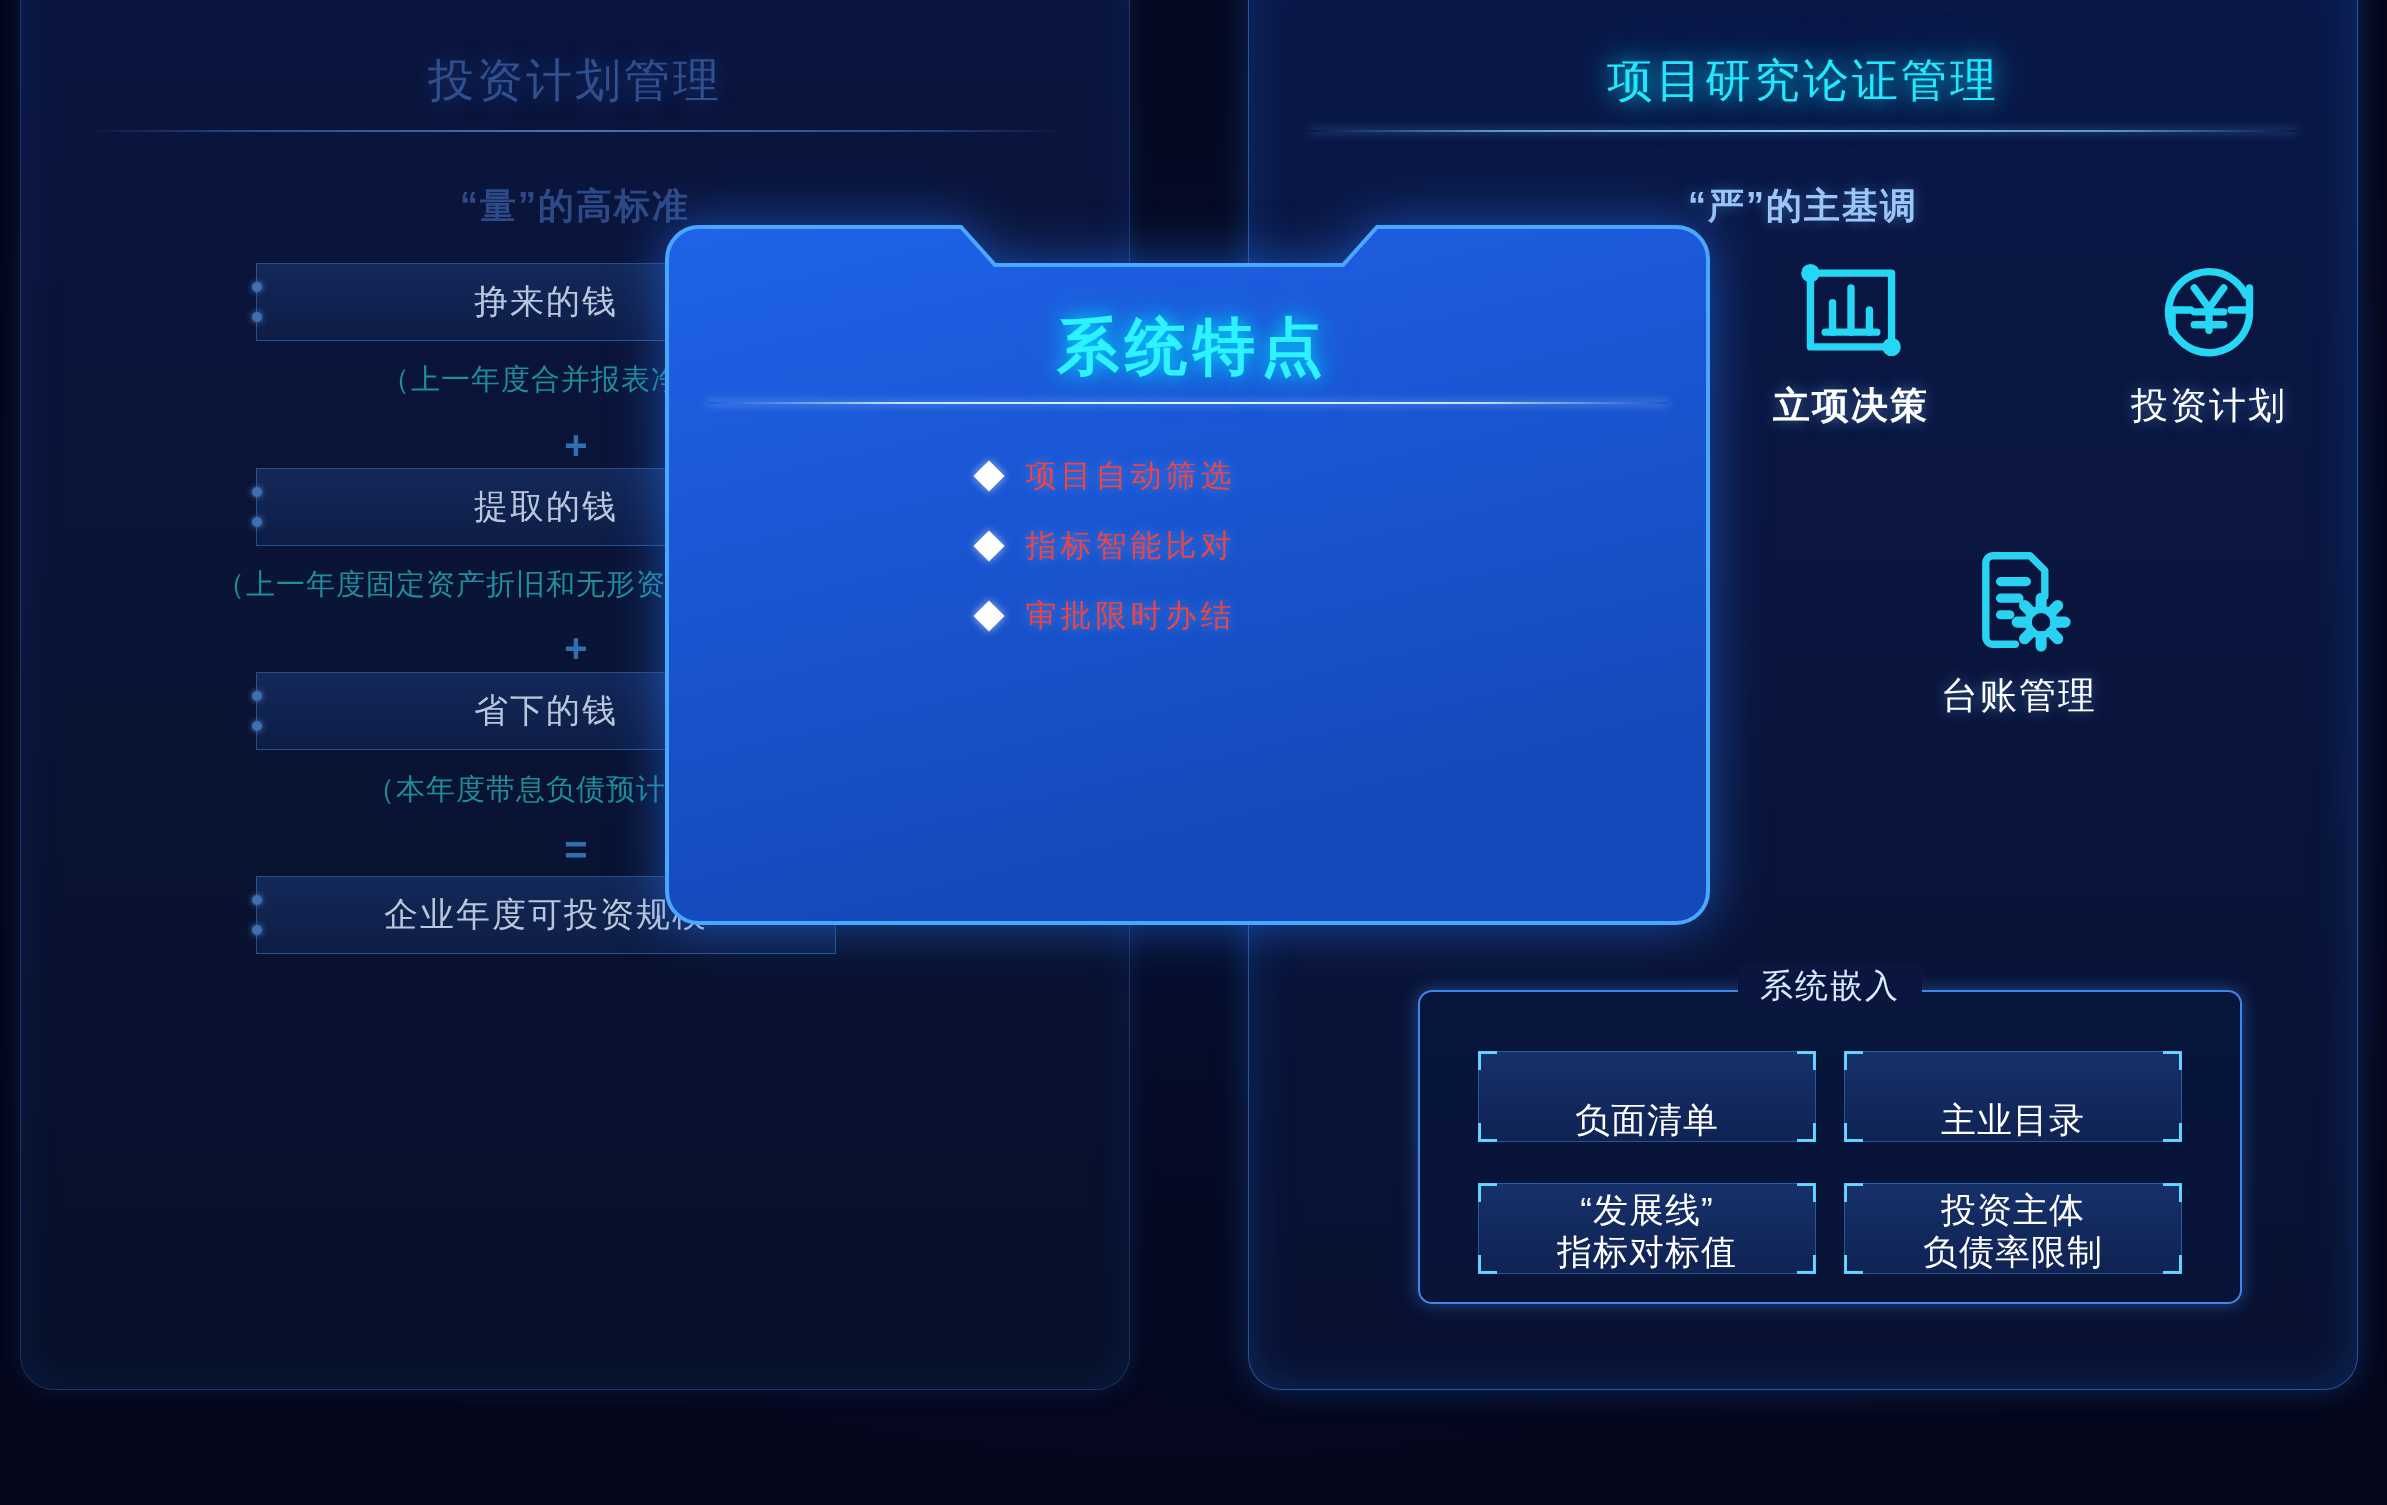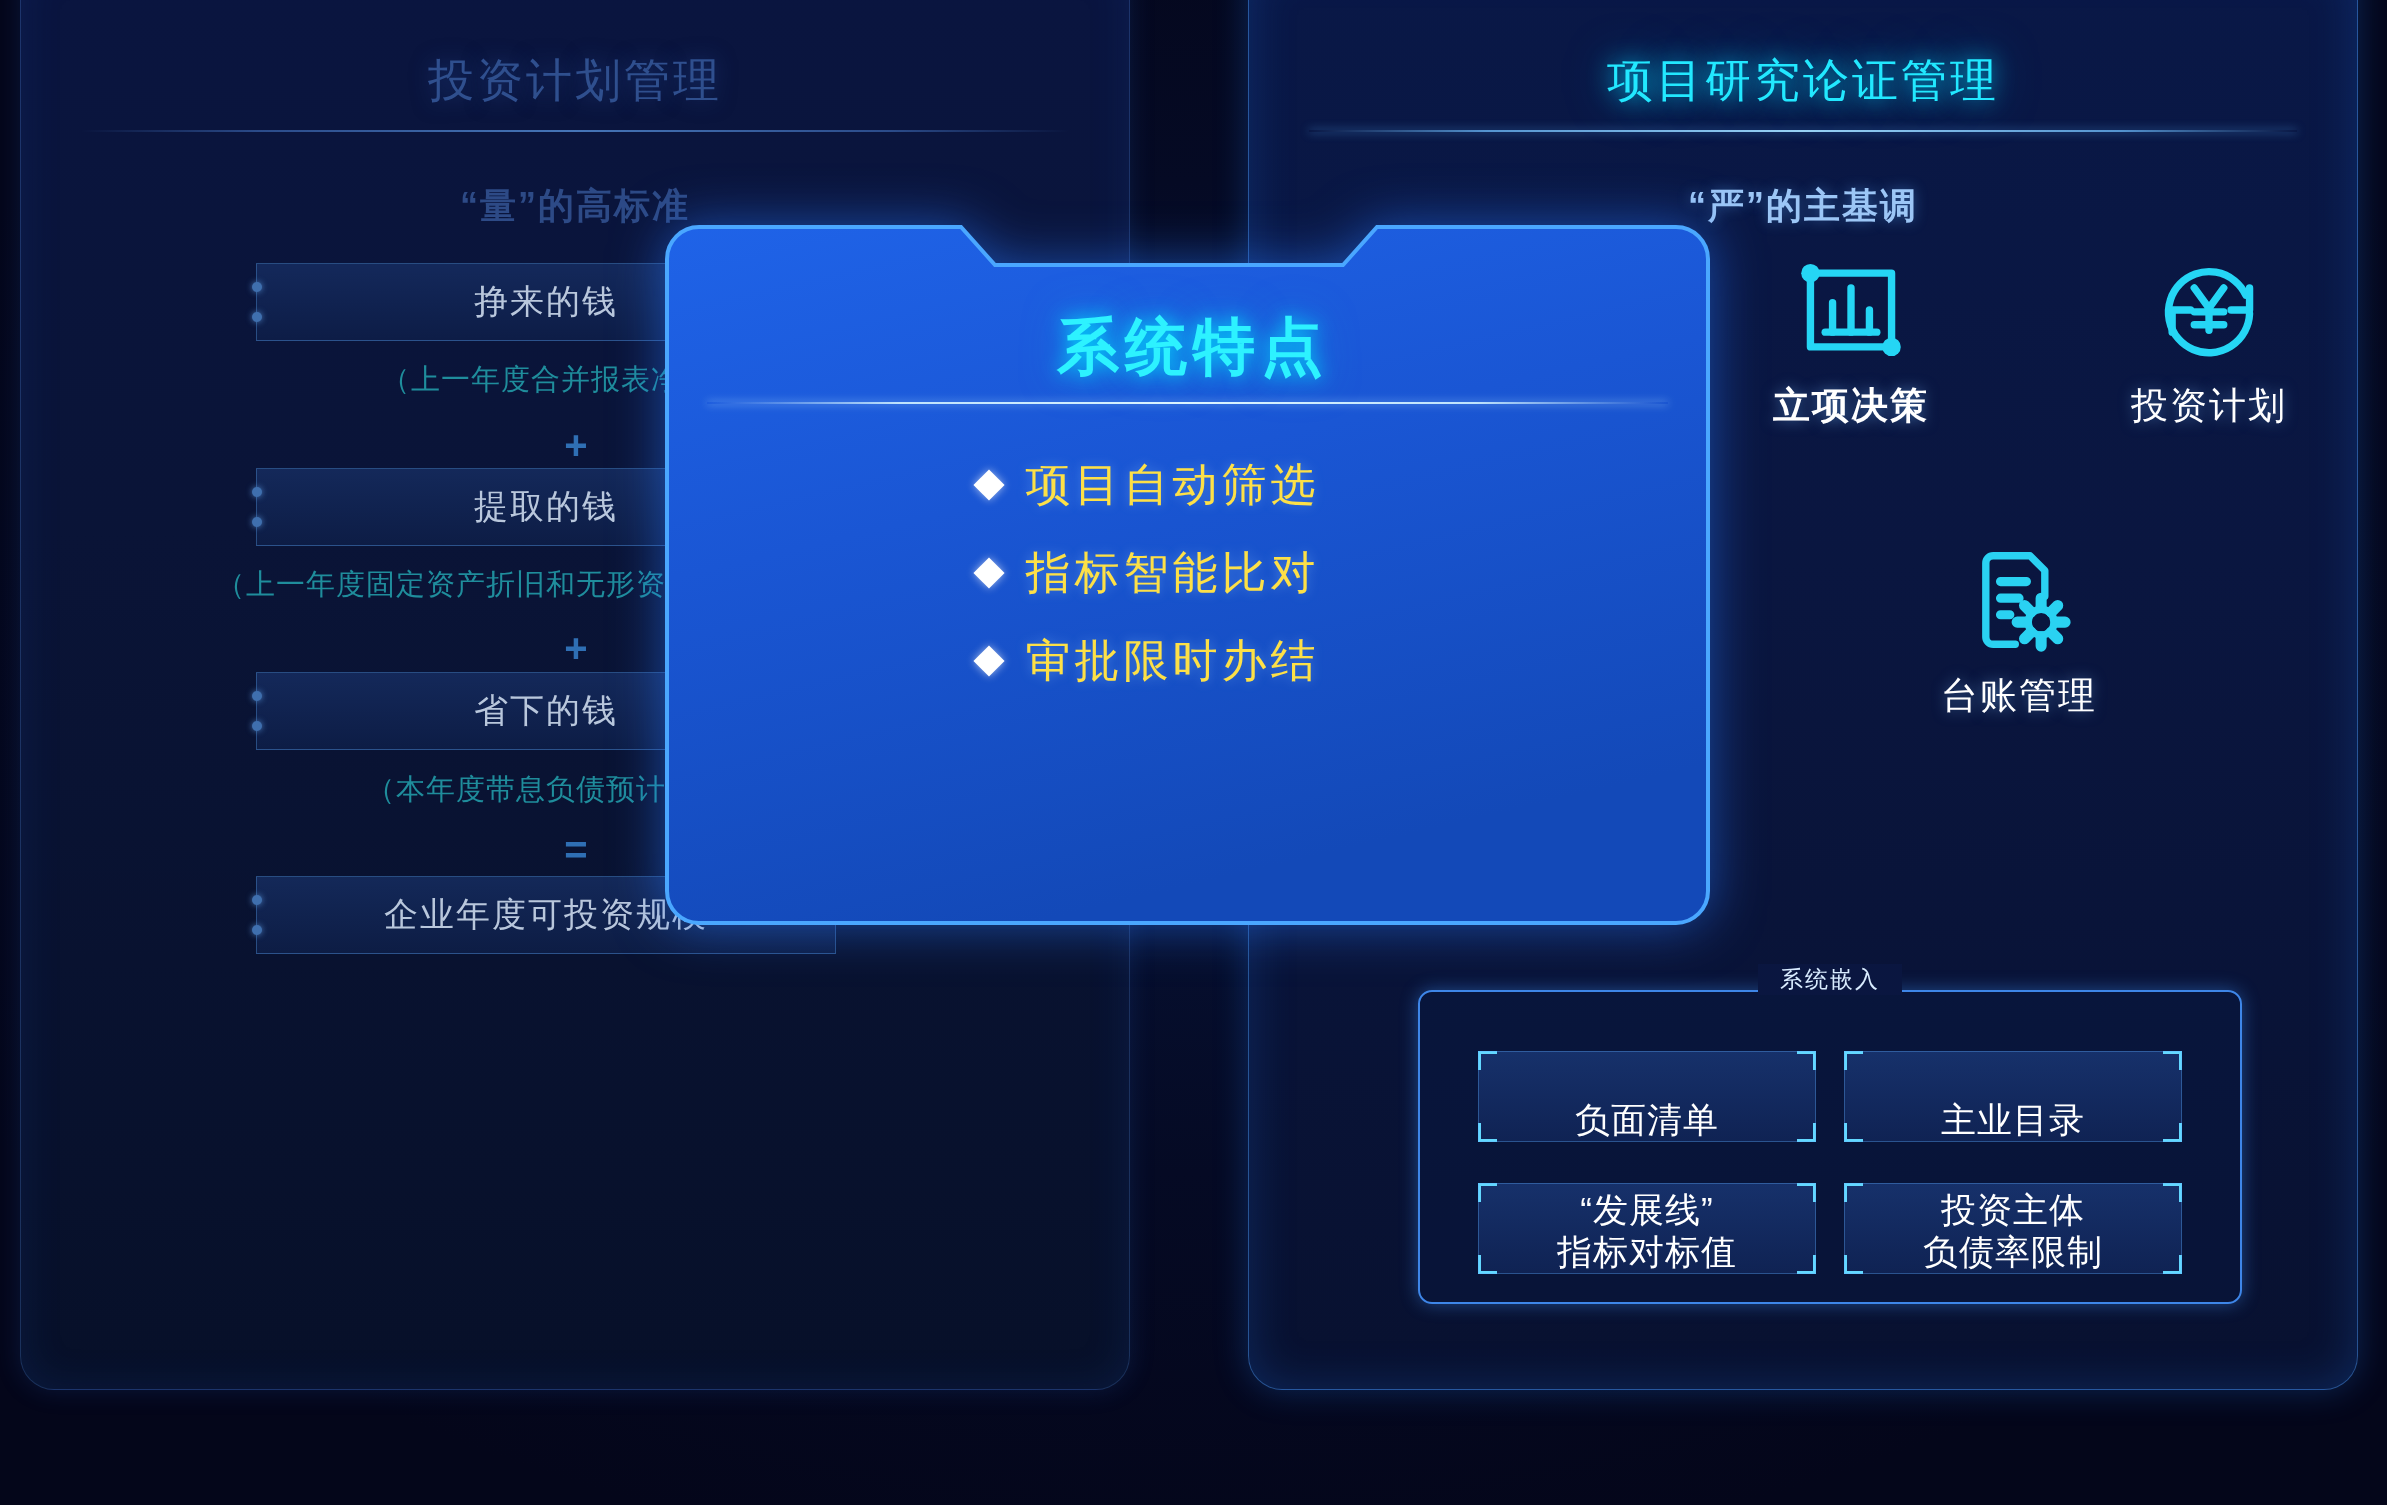--- a/index.html
+++ b/index.html
@@ -94,21 +94,21 @@
   
   .embed{
     position:absolute;left:1418px;top:990px;width:820px;height:310px;
     border:2px solid #3e86e8;border-radius:14px;
     box-shadow:0 0 18px rgba(60,140,240,.45);
     background:rgba(10,26,68,.35);
   }
   .embed-legend{
     position:absolute;top:-28px;left:50%;transform:translateX(-50%);
     background:#0a1640;padding:0 22px;
-    color:#d9ecff;font-size:23px;letter-spacing:2px;white-space:nowrap;
+    color:#d9ecff;font-size:33px;letter-spacing:2px;white-space:nowrap;
   }
   .embed-grid{
     position:absolute;inset:40px 58px 28px 58px;
     display:grid;grid-template-columns:1fr 1fr;grid-template-rows:1fr 1fr;
     gap:22px 28px;
   }
   .ecell{
     position:relative;
     background:linear-gradient(180deg,rgba(24,52,112,.9),rgba(16,36,86,.9));
     display:flex;align-items:flex-end;justify-content:center;text-align:center;
@@ -143,21 +143,21 @@
   }
   .folder-list{
     position:absolute;top:230px;left:0;right:0;
     display:flex;flex-direction:column;align-items:center;gap:28px;
   }
   .fitem{display:flex;align-items:center;gap:26px;width:420px;}
   .fitem .dia{
     width:22px;height:22px;background:#ffffff;transform:rotate(45deg);flex:0 0 auto;
     box-shadow:0 0 8px rgba(255,255,255,.6);
   }
-  .fitem .txt{color:#fde047;font-size:45px;letter-spacing:4px;
+  .fitem .txt{color:#ef4444;font-size:31px;letter-spacing:4px;
      text-shadow:0 0 12px rgba(140,200,255,.45);}
 </style>
 </head>
 <body>
 
 <div class="stage"></div>
 
 <section class="panel panel-l">
 
   <div class="panel-title title-l">投资计划管理</div>

